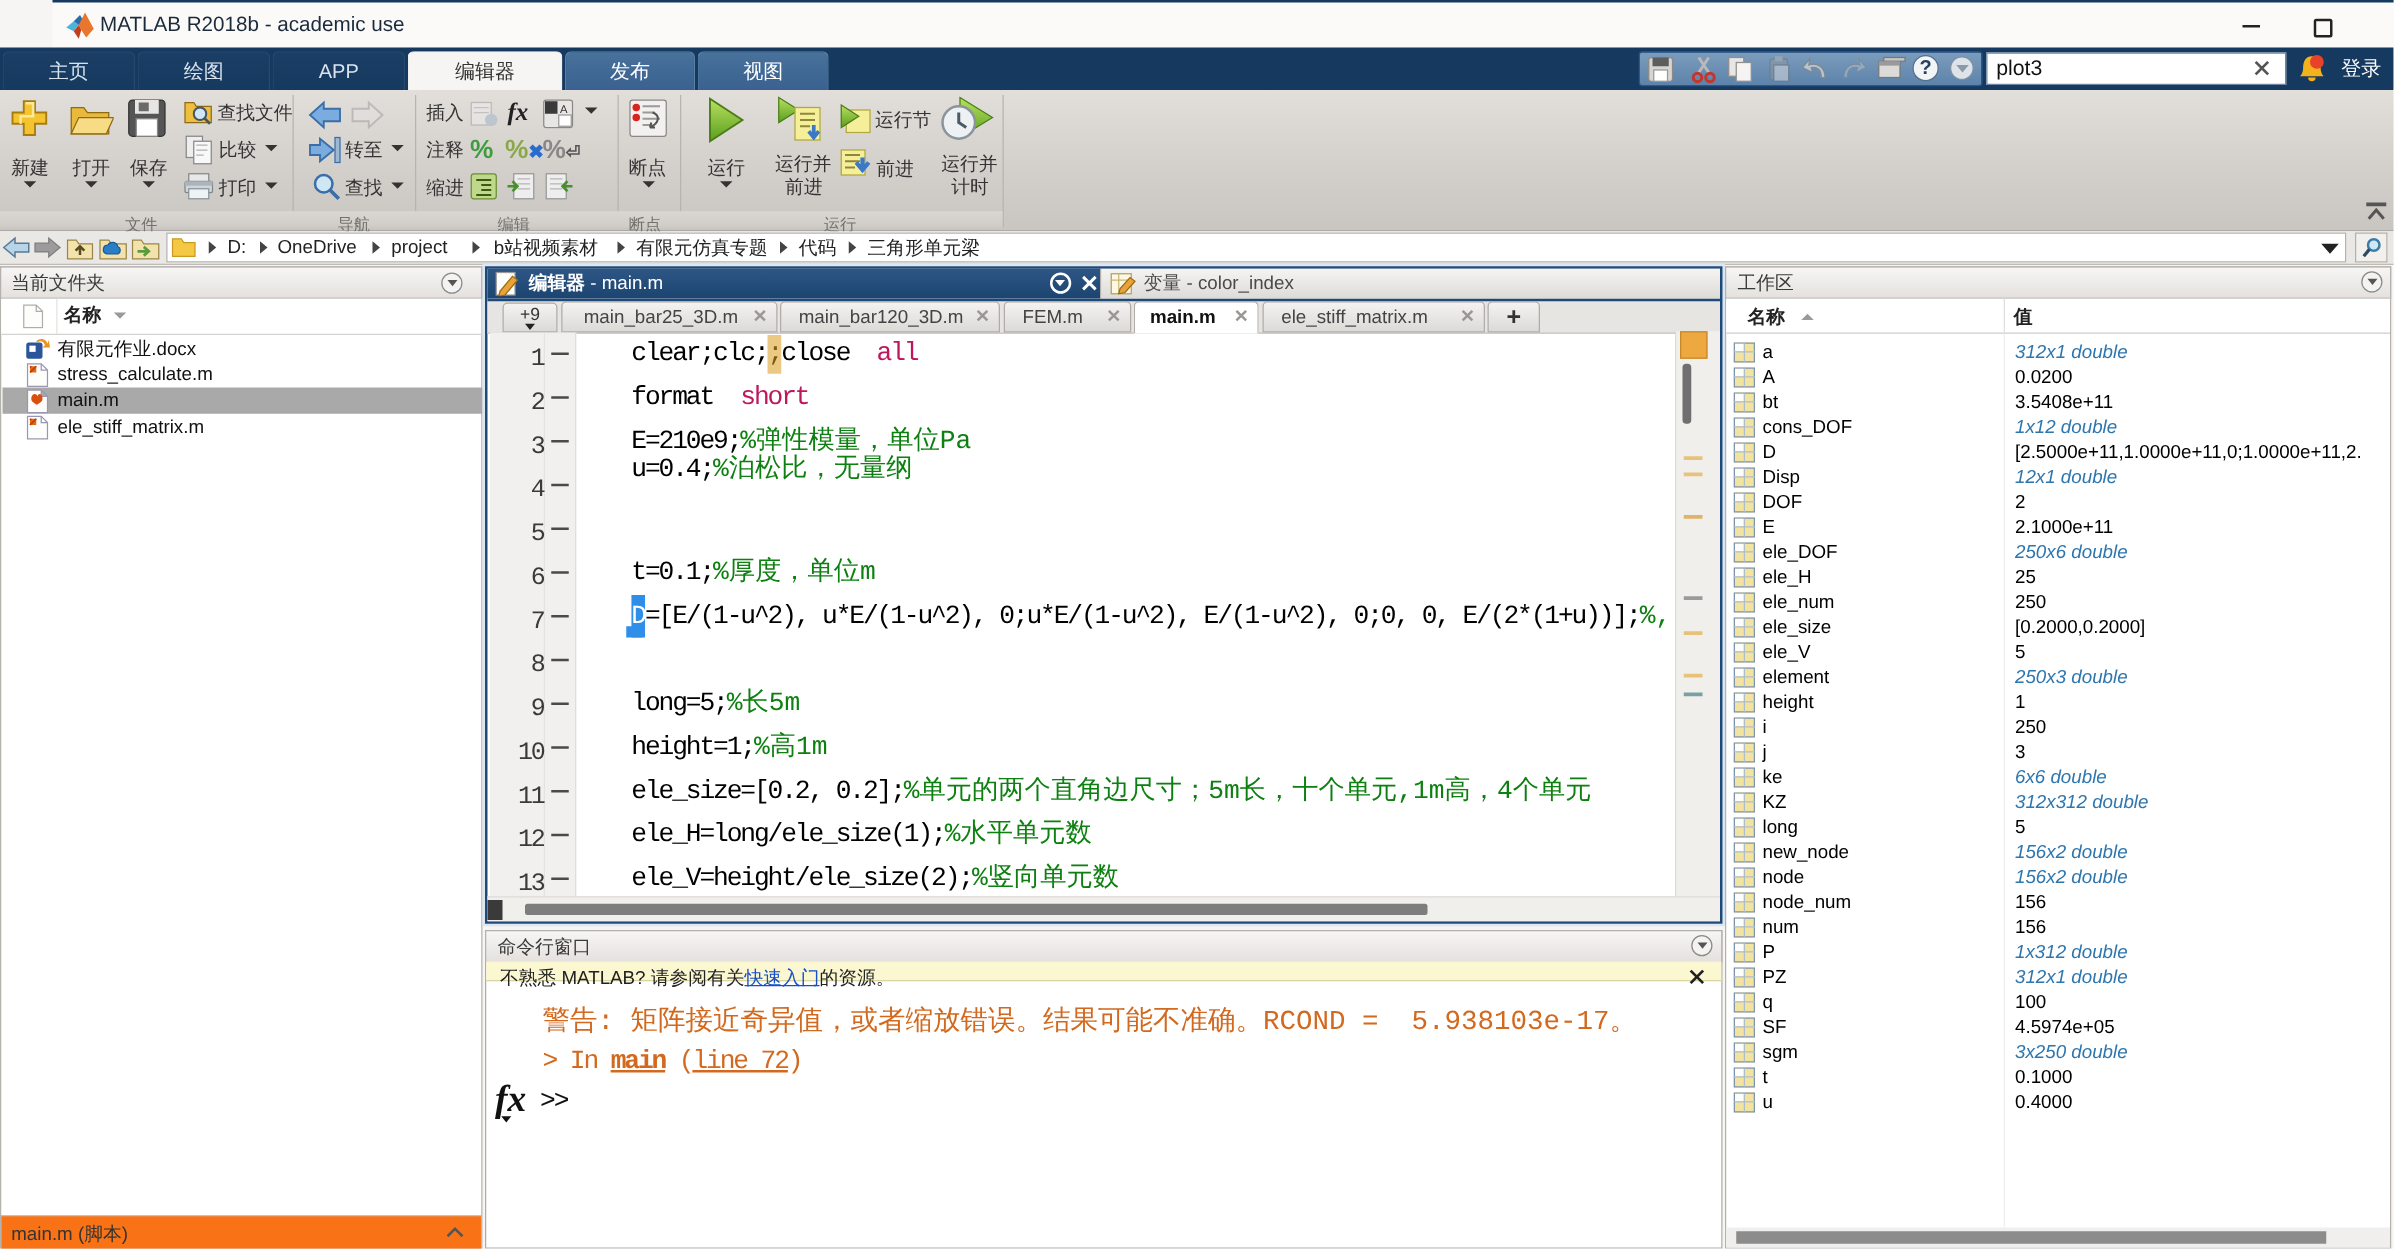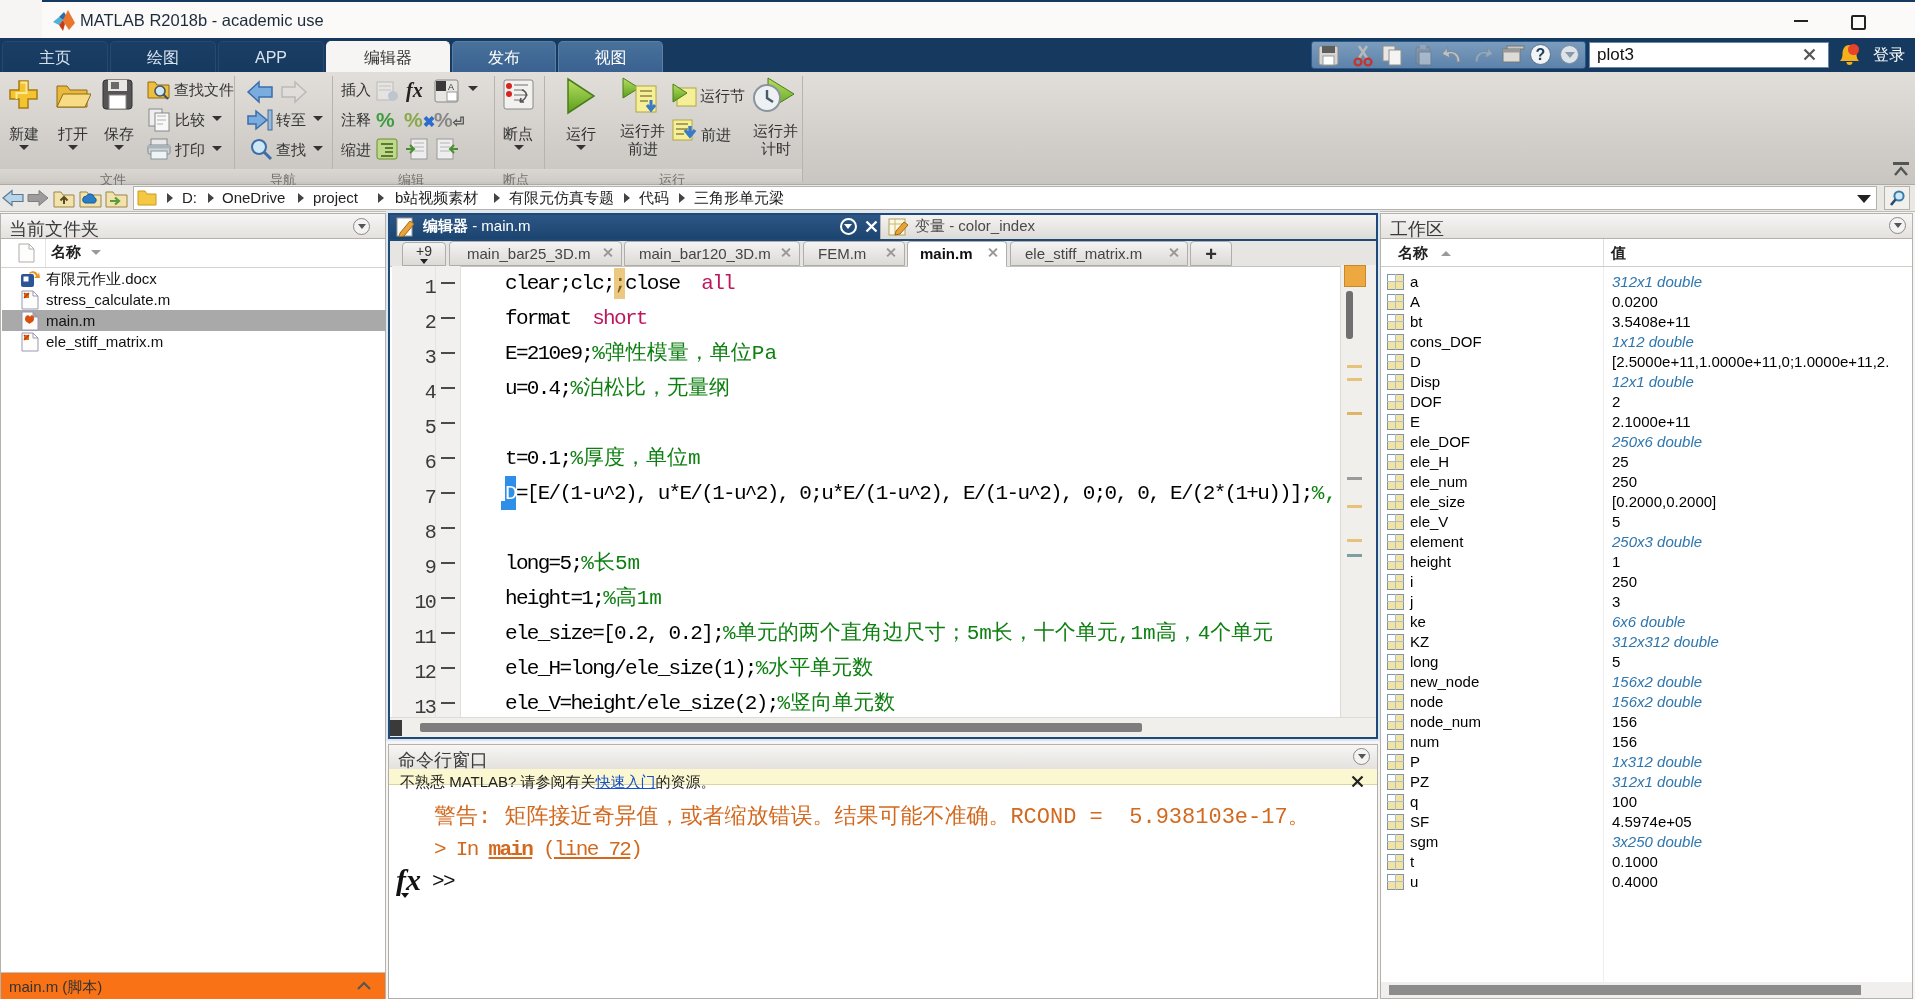--- a/index.html
+++ b/index.html
@@ -18,21 +18,21 @@
 .gsep{position:absolute;top:4px;width:1px;height:106px;background:#b7b4b0;}
 #glabels{position:absolute;left:0;top:97px;width:802px;height:13px;background:linear-gradient(#dad7d3,#cfccc8);}
 .glab{position:absolute;top:-2px;font-size:13px;color:#73706d;width:100px;text-align:center;}
 .btxt{position:absolute;font-size:15px;color:#333;white-space:nowrap;}
 .dar{position:absolute;width:0;height:0;border-left:5px solid transparent;border-right:5px solid transparent;border-top:5px solid #333;}
 
 #addrbar{position:absolute;left:0;top:185px;width:1915px;height:27px;background:#eae8e5;border-bottom:1px solid #bfbcb8;box-sizing:border-box;}
 .crumb{position:absolute;top:4px;font-size:15px;color:#222;white-space:nowrap;}
 .csep{position:absolute;top:8px;width:0;height:0;border-top:5px solid transparent;border-bottom:5px solid transparent;border-left:6px solid #444;}
 
-.phead{position:absolute;height:26px;background:linear-gradient(#f7f6f4,#e4e1de);border:1px solid #b5b2ae;box-sizing:border-box;font-size:18px;color:#3a3a3a;}
+.phead{position:absolute;height:26px;background:linear-gradient(#f7f6f4,#e4e1de);border:1px solid #b5b2ae;box-sizing:border-box;font-size:15px;color:#3a3a3a;}
 .pcirc{position:absolute;width:17px;height:17px;border:1px solid #8a8a8a;border-radius:50%;box-sizing:border-box;background:#f4f3f1;}
 .pcirc:after{content:"";position:absolute;left:3.5px;top:5px;border-left:4px solid transparent;border-right:4px solid transparent;border-top:5px solid #555;}
 
 #lpanel{position:absolute;left:0;top:213px;width:386px;height:786px;background:#fff;border:1px solid #b5b2ae;box-sizing:border-box;}
 .frow{position:absolute;left:1px;width:384px;height:21px;font-size:15px;color:#111;}
 .frow .fn{position:absolute;left:44px;top:2px;}
 
 #wpanel{position:absolute;left:1380px;top:213px;width:533px;height:786px;background:#fff;border:1px solid #b5b2ae;box-sizing:border-box;}
 .wrow{position:absolute;left:1px;width:530px;height:20px;font-size:15px;color:#000;overflow:hidden;white-space:nowrap;}
 .wrow .nm{position:absolute;left:28px;top:1px;}
@@ -483,21 +483,21 @@
     <div class="gl">
           <span class="num">13</span>
           <i></i>
         </div>
   </div>
 
   <div id="code">
     <div class="cl" style="top:0">clear;clc;<span class="hlc">;</span>close  <span class="pu">all</span></div>
     <div class="cl" style="top:35px">format  <span class="pu">short</span></div>
     <div class="cl" style="top:70px">E=210e9;<span class="cm">%弹性模量，单位Pa</span></div>
-    <div class="cl" style="top:105px">u=0.4;<span class="cm">%泊松比，无量纲</span></div>
+    <div class="cl" style="top:93px">u=0.4;<span class="cm">%泊松比，无量纲</span></div>
     <div class="cl" style="top:175px">t=0.1;<span class="cm">%厚度，单位m</span></div>
     <div class="cl" style="top:210px"><span class="sel">D</span>=[E/(1-u^2), u*E/(1-u^2), 0;u*E/(1-u^2), E/(1-u^2), 0;0, 0, E/(2*(1+u))];<span class="cm">%,</span></div>
     <div class="cl" style="top:280px">long=5;<span class="cm">%长5m</span></div>
     <div class="cl" style="top:315px">height=1;<span class="cm">%高1m</span></div>
     <div class="cl" style="top:350px">ele_size=[0.2, 0.2];<span class="cm">%单元的两个直角边尺寸；5m长，十个单元,1m高，4个单元</span></div>
     <div class="cl" style="top:385px">ele_H=long/ele_size(1);<span class="cm">%水平单元数</span></div>
     <div class="cl" style="top:420px">ele_V=height/ele_size(2);<span class="cm">%竖向单元数</span></div>
   </div>
   <div class="abs" style="left:111px;top:286px;width:13px;height:9px;background:#2f8fe8"></div>
 

